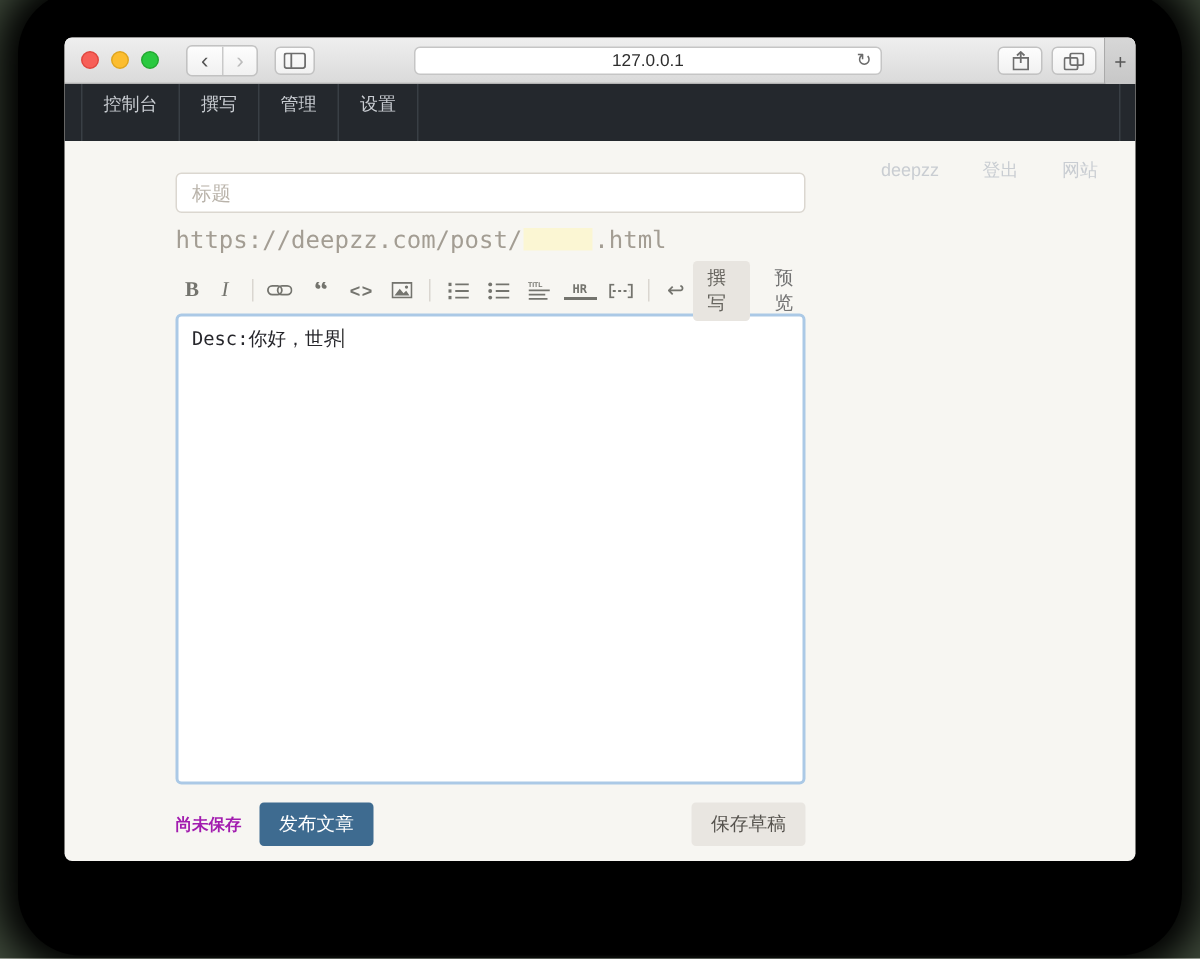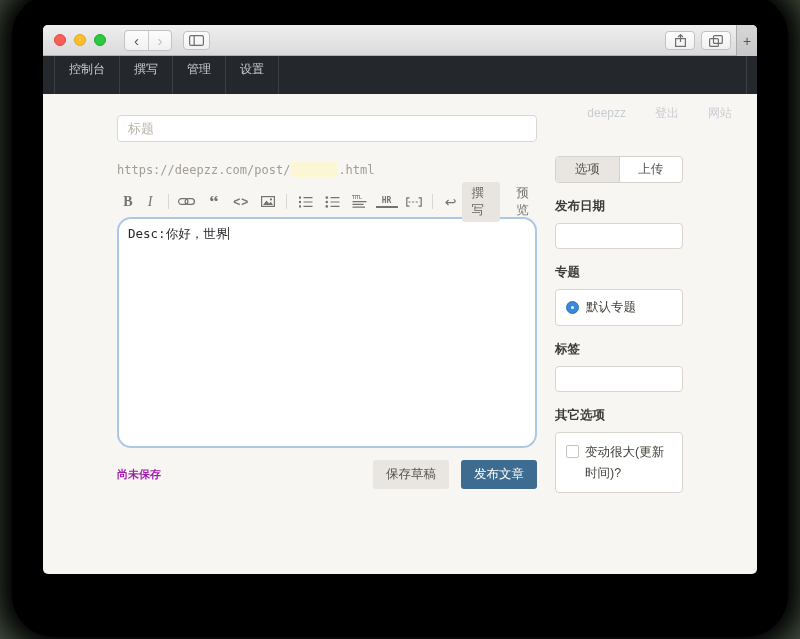--- a/index.html
+++ b/index.html
@@ -83,23 +83,23 @@
   .main-col { width:420px; flex:0 0 420px; }
   .side-col { width:128px; flex:0 0 128px; margin-top:62px; }
   .title-input {
     margin-top:21px; width:100%; height:27px; padding:0 10px;
     border:1px solid #dbd7d0; border-radius:4px; background:#fff;
     font-size:13px; color:#333; outline:none;
     font-family:"Liberation Sans","DejaVu Sans",sans-serif;
   }
   .title-input::placeholder { color:#b9b3aa; opacity:1; }
   .url-line {
-    margin-top:20px; display:flex; align-items:center;
+    margin-top:8px; display:flex; align-items:center;
     font-family:"DejaVu Sans Mono","Liberation Mono",monospace;
-    font-size:12px; color:#a39d93;
+    font-size:16px; color:#a39d93;
   }
   .slug-highlight {
     display:inline-block; width:46px; height:15px;
     background:#fbf6d3; margin:0 1px;
   }
   .toolbar {
     margin-top:13px; display:flex; align-items:center; height:23px;
     color:#74746e;
   }
   .tb-icon {
@@ -111,22 +111,22 @@
   .tb-quote { font-family:"Liberation Serif","DejaVu Serif",serif; font-weight:bold; font-size:19px; line-height:8px; height:12px; overflow:hidden; }
   .tb-code { font-size:12px; font-weight:bold; letter-spacing:1px; }
   .tb-undo { font-size:14px; }
   .tb-hr { font-family:"DejaVu Sans Mono",monospace; font-size:8px; font-weight:bold; border-bottom:2px solid #74746e; padding-bottom:1px; }
   .tb-sep { width:1px; height:15px; background:#dad6d0; margin:0 7px; }
   .tb-gap { width:6px; }
   .mode-tabs { margin-left:auto; display:flex; align-items:center; font-size:12.5px; }
   .mode-write { background:#e8e5e0; color:#67655f; border-radius:3px; padding:3px 10px; }
   .mode-preview { color:#737373; margin-left:14px; padding:3px 2px; cursor:pointer; }
   .editor {
-    margin-top:4px; height:231px; background:#fff;
-    border:2px solid #abc9e6; border-radius:14px; padding:7px 9px;
+    margin-top:4px; height:314px; background:#fff;
+    border:2px solid #abc9e6; border-radius:4px; padding:7px 9px;
     font-family:"DejaVu Sans Mono","Liberation Mono",monospace;
     font-size:12.5px; color:#26262b; cursor:text;
   }
   .caret { display:inline-block; width:1px; height:13px; background:#444; vertical-align:-2px; }
   .footer-row { margin-top:12px; display:flex; align-items:center; }
   .save-status { font-size:11px; color:#a21caf;font-weight:bold; }
   .btn {
     border:none; border-radius:3px; font-size:12.5px; padding:6px 13px;
     font-family:"Liberation Sans","DejaVu Sans",sans-serif; cursor:pointer;
   }
@@ -182,20 +182,24 @@
     </div>
     <div class="seg-group">
       <span class="seg">‹</span>
       <span class="seg disabled">›</span>
     </div>
     <div class="chrome-btn sidebar-toggle">
       <svg width="15" height="11" viewBox="0 0 15 11">
         <rect class="st" x="0.6" y="0.6" width="13.8" height="9.8" rx="1.5"></rect>
         <line class="st" x1="5.2" y1="0.6" x2="5.2" y2="10.4"></line>
       </svg>
+    </div>
+    <div class="addressbar">
+      <span>127.0.0.1</span>
+      <span class="reload">↻</span>
     </div>
     <div class="chrome-btn share-btn">
       <svg width="11" height="13" viewBox="0 0 11 13">
         <rect class="st" x="0.6" y="4.6" width="9.8" height="7.8"></rect>
         <line class="st" x1="5.5" y1="0.8" x2="5.5" y2="8"></line>
         <polyline class="st" points="3,3 5.5,0.7 8,3"></polyline>
       </svg>
     </div>
     <div class="chrome-btn tabs-btn">
       <svg width="14" height="12" viewBox="0 0 14 12">
@@ -302,48 +306,20 @@
             <span class="mode-preview">预览</span>
           </span>
         </div>
 
         <div class="editor" role="textbox">
           <span>Desc:你好，世界</span><span class="caret"></span>
         </div>
 
         <div class="footer-row">
           <span class="save-status">尚未保存</span>
+          <button class="btn btn-publish">发布文章</button>
           <button class="btn btn-draft">保存草稿</button>
-          <button class="btn btn-publish">发布文章</button>
         </div>
       </div>
 
-      <div class="side-col">
-        <div class="sb-tabs">
-          <span class="sb-tab active">选项</span>
-          <span class="sb-tab">上传</span>
-        </div>
-
-        <div class="sb-label">发布日期</div>
-        <input class="sb-input" type="text" style="">
-
-        <div class="sb-label">专题</div>
-        <div class="sb-box">
-          <div class="topic-row">
-            <span class="radio"></span>
-            <span>默认专题</span>
-          </div>
-        </div>
-
-        <div class="sb-label">标签</div>
-        <input class="sb-input" type="text" style="">
-
-        <div class="sb-label">其它选项</div>
-        <div class="sb-box">
-          <div class="check-row">
-            <span class="checkbox"></span>
-            <span>变动很大(更新时间)?</span>
-          </div>
-        </div>
-      </div>
     </div>
   </div>
 </div>
 
 </body></html>

